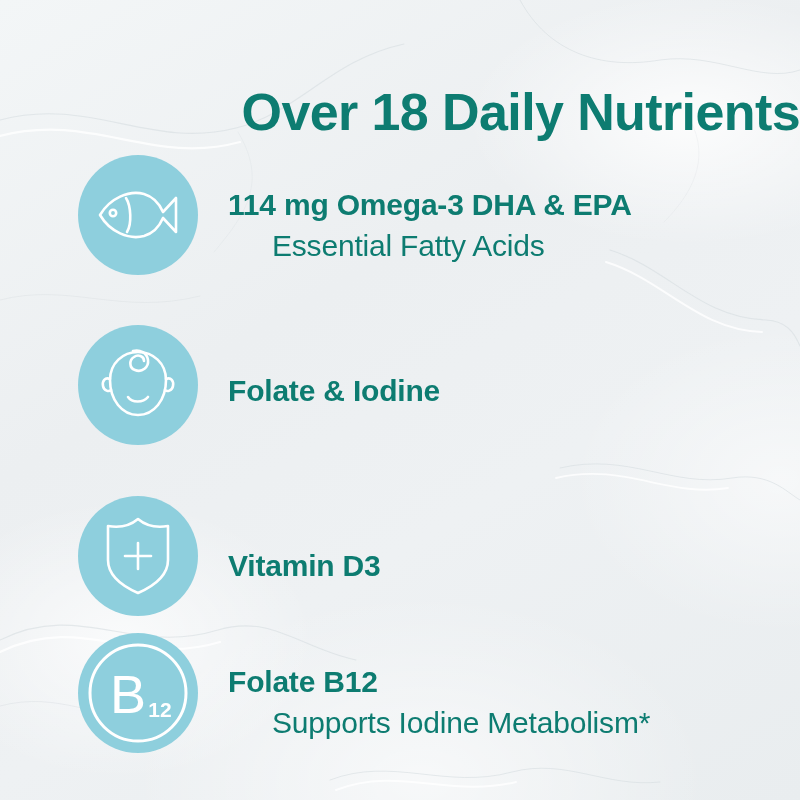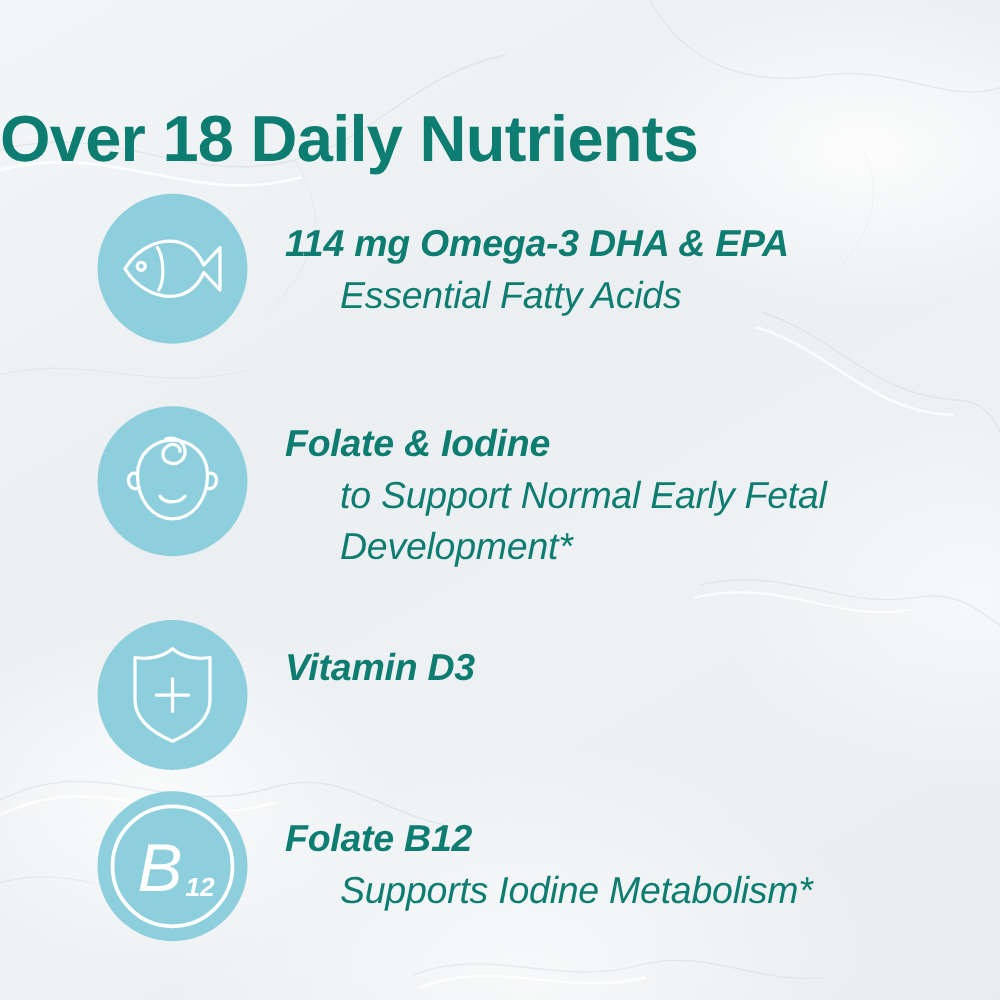--- a/index.html
+++ b/index.html
@@ -34,36 +34,35 @@
     pointer-events: none;
   }
   .veins svg { display: block; width: 800px; height: 800px; }
 
   
   #title {
     position: absolute;
     left: 0;
     right: 0;
     top: 48px;
-    text-align: left;
+    text-align: right;
     font-size: 52px;
     line-height: 58px;
     font-weight: bold;
     letter-spacing: -0.6px;
     color: #0d7c71;
     white-space: nowrap;
   }
 
   
   .row {
     position: absolute;
     left: 78px;
     display: flex;
-    align-items: flex-start;
-    font-style: italic;
+    align-items: center;
   }
   #row-0 { top: 155px; }
   #row-1 { top: 325px; }
   #row-2 { top: 496px; }
   #row-3 { top: 633px; }
 
   .badge {
     width: 120px;
     height: 120px;
     border-radius: 50%;
@@ -152,21 +151,20 @@
           <path d="M10 33 C 10 16, 23 5, 38 5 C 53 5, 66 16, 66 33 C 66 53, 54 68, 38 68 C 22 68, 10 53, 10 33 Z"></path>
           <path d="M10 32 C 5 30, 2 34, 3 39 C 4 44, 9 45, 11 43"></path>
           <path d="M66 32 C 71 30, 74 34, 73 39 C 72 44, 67 45, 65 43"></path>
           <path d="M44 14 C 44 9, 38 7, 34 10 C 29 13, 29 21, 35 23 C 42 26, 49 20, 48 13 C 47 6, 40 2, 33 4"></path>
           <path d="M28 50 C 32 56, 43 56, 48 50"></path>
         </svg>
       </span>
     </div>
     <div class="copy">
       <div class="head">Folate &amp; Iodine</div>
-      <div class="sub" style="max-width:520px">to Support Normal Early Fetal Development*</div>
     </div>
   </div>
 
   <div class="row" id="row-2">
     <div class="badge">
       <span>
         <svg width="72" height="80" viewBox="0 0 72 80" fill="none" stroke="#ffffff" stroke-width="2.6" stroke-linecap="round" stroke-linejoin="round">
           <path d="M6 10 C 18 12, 29 9, 36 3 C 43 9, 54 12, 66 10 L 66 44 C 66 60, 52 70, 36 77 C 20 70, 6 60, 6 44 Z"></path>
           <path d="M36 27 L 36 53"></path>
           <path d="M23 40 L 49 40"></path>

